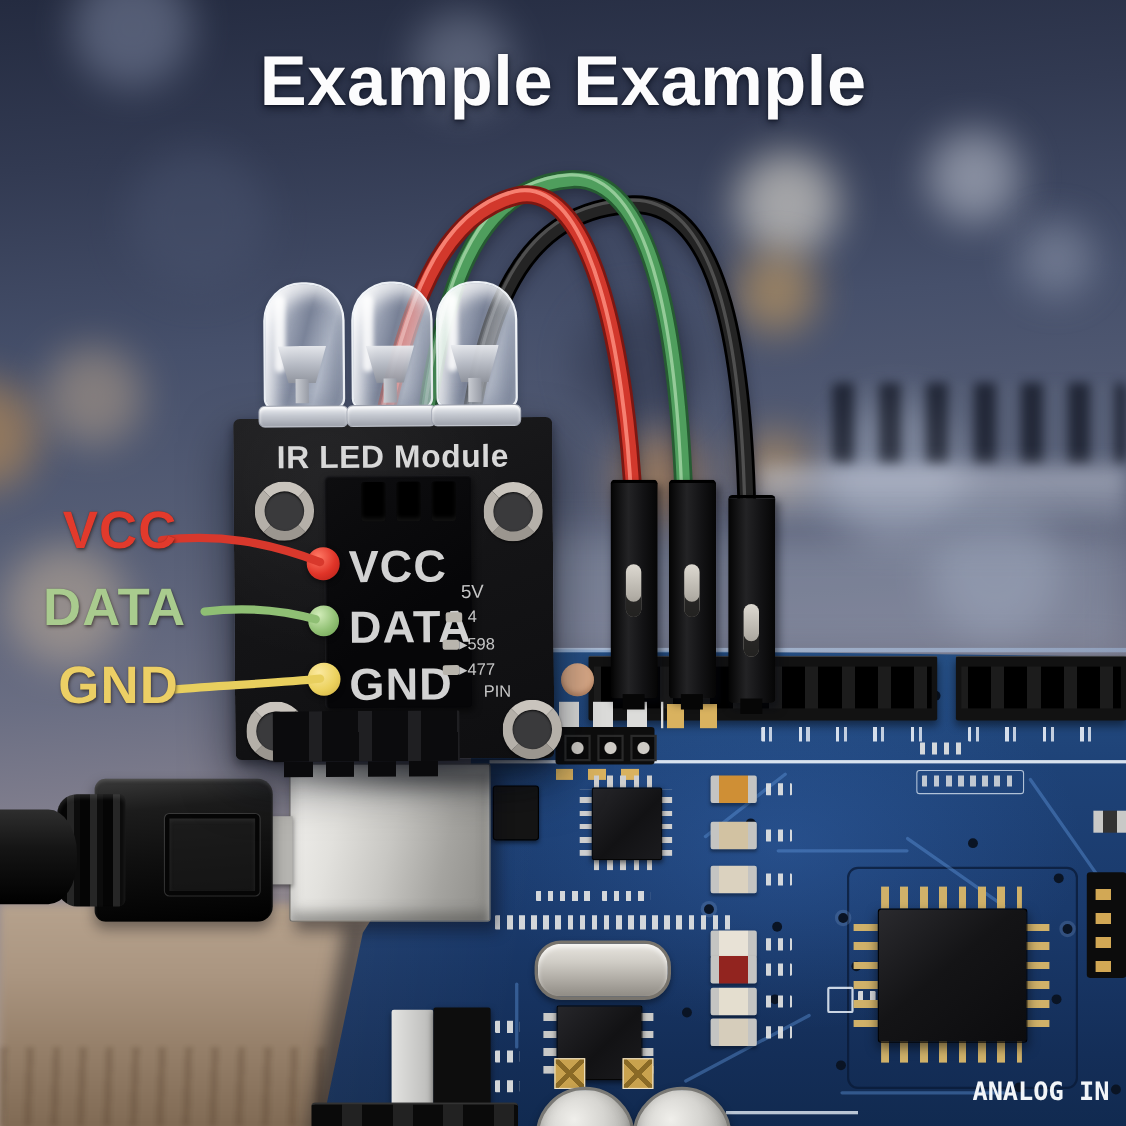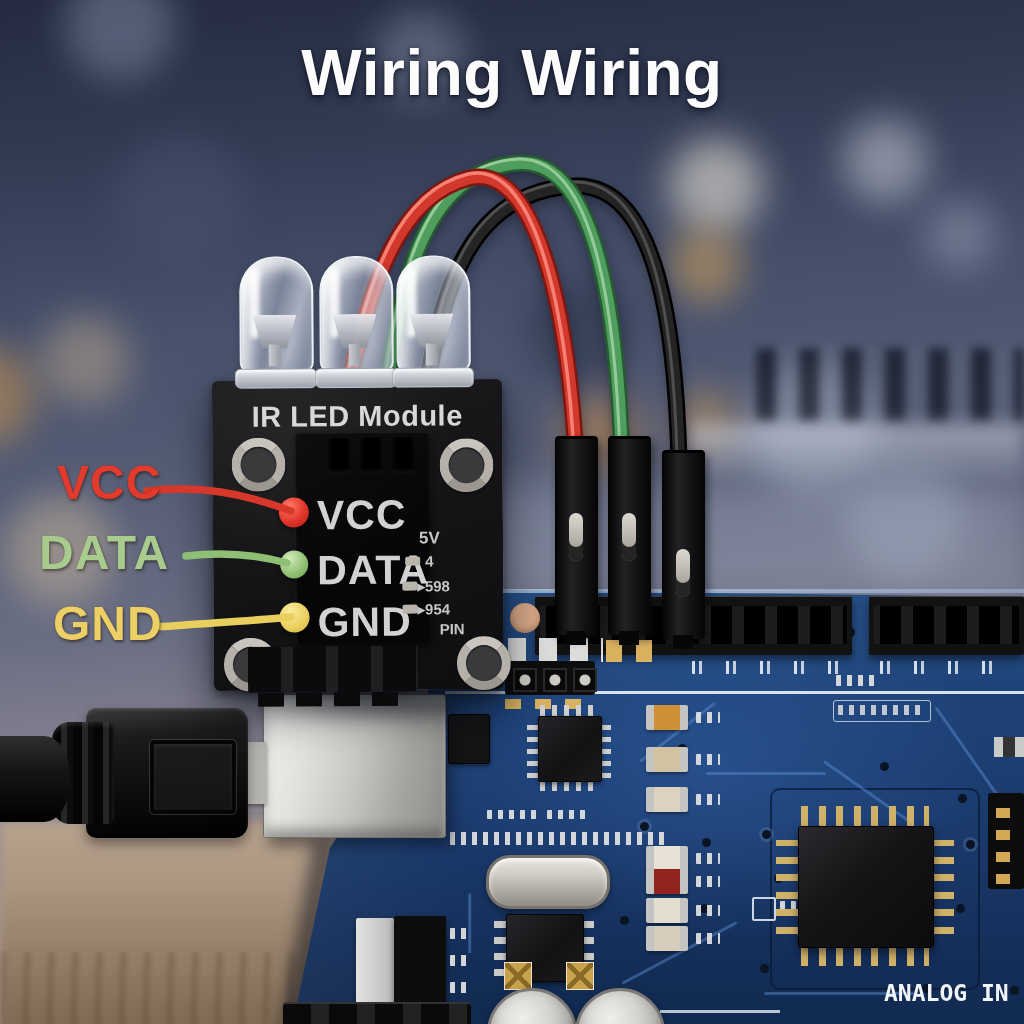--- a/index.html
+++ b/index.html
@@ -111,21 +111,21 @@
   .mhole{position:absolute;width:36px;height:36px;border-radius:50%;background:#3a3a3c;
     border:9px solid #b5b0a9;border-top-color:#c9c4bd;border-bottom-color:#9b968f;
     box-shadow:0 1px 2px rgba(0,0,0,.6),inset 0 1px 2px rgba(0,0,0,.8);}
   .m-conn{position:absolute;left:82px;top:52px;width:134px;height:212px;border-radius:4px;
     background:linear-gradient(145deg,#0e0e10,#060608 60%);
     box-shadow:inset 1px 1px 2px rgba(70,70,75,.4),2px 3px 6px rgba(0,0,0,.5);}
   .m-slot{position:absolute;top:6px;width:22px;height:36px;background:#000;border-radius:3px;
     box-shadow:inset 0 -3px 4px rgba(60,60,60,.3);}
   .m-pin-label{position:absolute;left:104px;font-size:41px;font-weight:bold;color:#d2d2d2;letter-spacing:1px;line-height:1;}
   .pindot{position:absolute;border-radius:50%;box-shadow:0 2px 5px rgba(0,0,0,.5);}
-  .m-side{position:absolute;font-weight:bold;color:#c6c6c6;line-height:1;text-align:center;}
+  .m-side{position:absolute;font-weight:normal;color:#c6c6c6;line-height:1;text-align:center;}
   .m-pad{position:absolute;width:15px;height:9px;border-radius:2px;background:#b9b5ad;}
   .m-teeth{position:absolute;left:34px;top:266px;width:170px;height:46px;background:#0b0b0d;border-radius:2px;
     background-image:repeating-linear-gradient(90deg,rgba(0,0,0,0) 0 33px,#1f1f22 33px 45px);}
   .m-stubs{position:absolute;left:44px;top:312px;width:150px;height:14px;
     background:repeating-linear-gradient(90deg,#0a0a0c 0 26px,rgba(0,0,0,0) 26px 38px);}
   
   .led{position:absolute;width:80px;height:138px;}
   .dome{position:absolute;left:5px;top:0;width:70px;height:112px;border-radius:35px 35px 10px 10px;
     background:linear-gradient(105deg,rgba(252,253,255,.95) 6%,rgba(226,231,240,.6) 26%,rgba(196,204,218,.42) 48%,rgba(230,236,245,.65) 72%,rgba(185,192,206,.5) 92%);
     border:2px solid rgba(245,248,252,.9);
@@ -322,21 +322,21 @@
     <div class="m-pin-label" style="top:222px;">GND</div>
     <div class="pindot" style="left:66px;top:117px;width:30px;height:30px;background:radial-gradient(circle at 35% 30%,#ff7a66,#e03428 55%,#b01f18);"></div>
     <div class="pindot" style="left:67px;top:170px;width:28px;height:28px;background:radial-gradient(circle at 35% 30%,#d2ecb9,#93c276 55%,#6a9e50);"></div>
     <div class="pindot" style="left:66px;top:222px;width:30px;height:30px;background:radial-gradient(circle at 35% 30%,#fbe9a0,#ecd25f 55%,#cfae3f);"></div>
     <div class="m-side" style="left:206px;top:150px;font-size:17px;">5V</div>
     <div class="m-pad" style="left:192px;top:177px;"></div>
     <div class="m-side" style="left:212px;top:174px;font-size:15px;">4</div>
     <div class="m-pad" style="left:189px;top:202px;"></div>
     <div class="m-side" style="left:204px;top:199px;font-size:15px;">▸598</div>
     <div class="m-pad" style="left:189px;top:225px;"></div>
-    <div class="m-side" style="left:204px;top:222px;font-size:15px;">▸954</div>
+    <div class="m-side" style="left:204px;top:222px;font-size:15px;">▸477</div>
     <div class="m-side" style="left:226px;top:242px;font-size:15px;">PIN</div>
     <div class="m-teeth"></div>
     <div class="m-stubs"></div>
     <div class="led" style="left:23px;top:-124px;">
       <div class="dome"></div>
       <div class="cup"></div>
       <div class="post"></div>
       <div class="flange"></div>
     </div>
     <div class="led" style="left:103px;top:-124px;">
@@ -356,15 +356,15 @@
   <svg class="layer" width="1024" height="1024" viewBox="0 0 1024 1024">
     <path d="M147,491 C200,485 243,493 291,511" fill="none" stroke="#d8382c" stroke-width="7.5" stroke-linecap="round"></path>
     <path d="M186,556 C226,551 258,555 287,563" fill="none" stroke="#8fbf74" stroke-width="7.5" stroke-linecap="round"></path>
     <path d="M157,627 C206,623 252,621 291,617" fill="none" stroke="#e8cf5e" stroke-width="7.5" stroke-linecap="round"></path>
   </svg>
 
   <div class="callout" style="left:57px;top:459px;color:#e23a2c;">VCC</div>
   <div class="callout" style="left:39px;top:529px;color:#a9cb8e;">DATA</div>
   <div class="callout" style="left:53px;top:600px;color:#eccf65;">GND</div>
 
-  <div class="title">Wiring Wiring</div>
+  <div class="title">Example Example</div>
 
 </div>
 
 </body></html>

